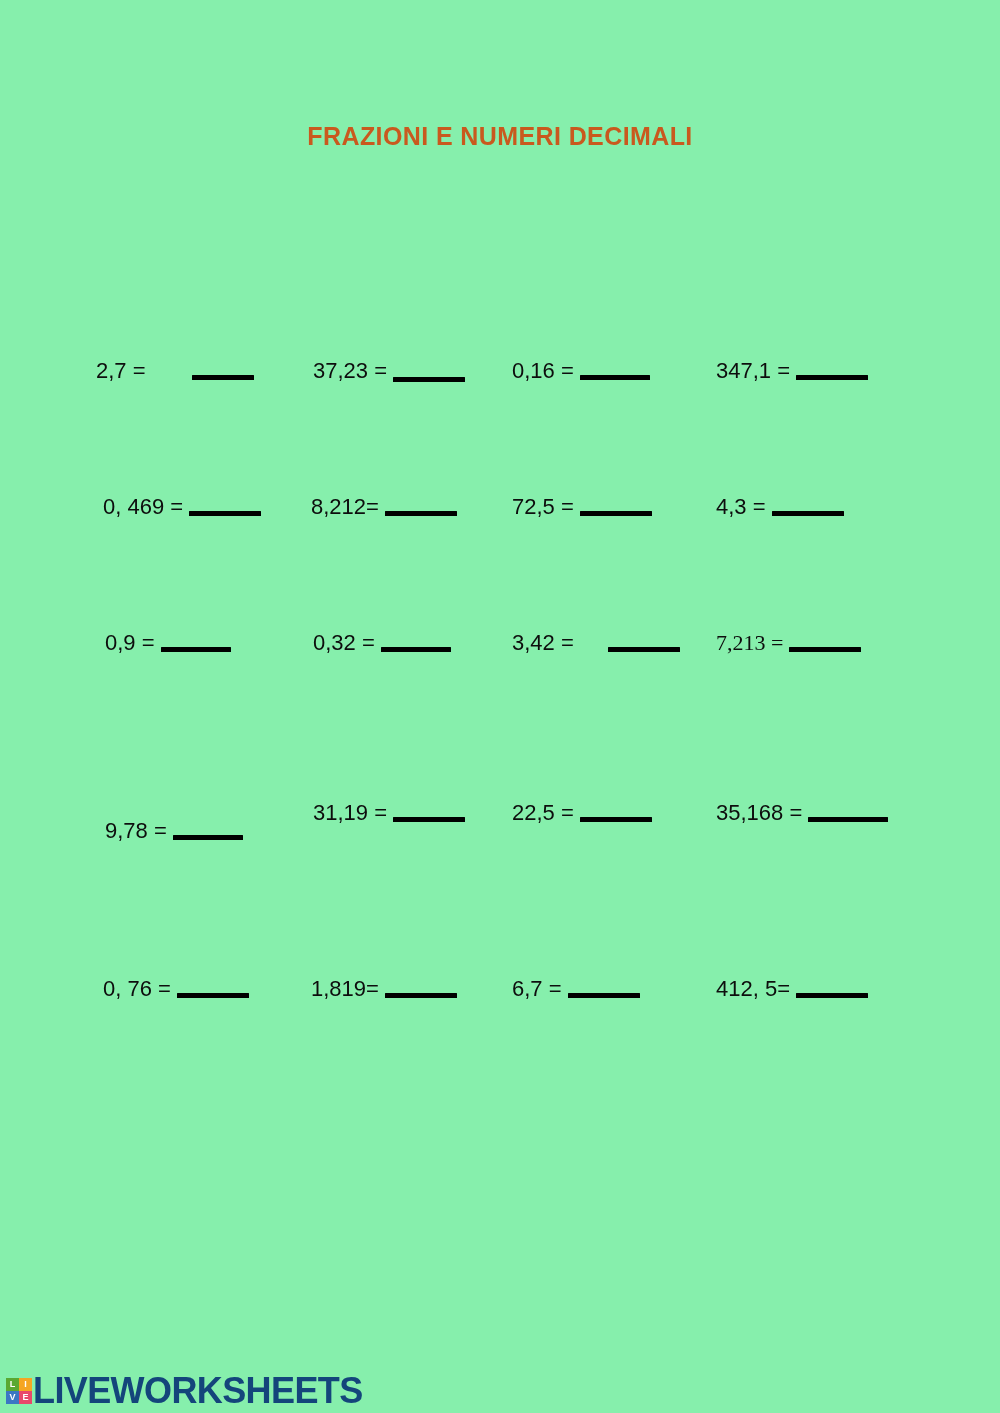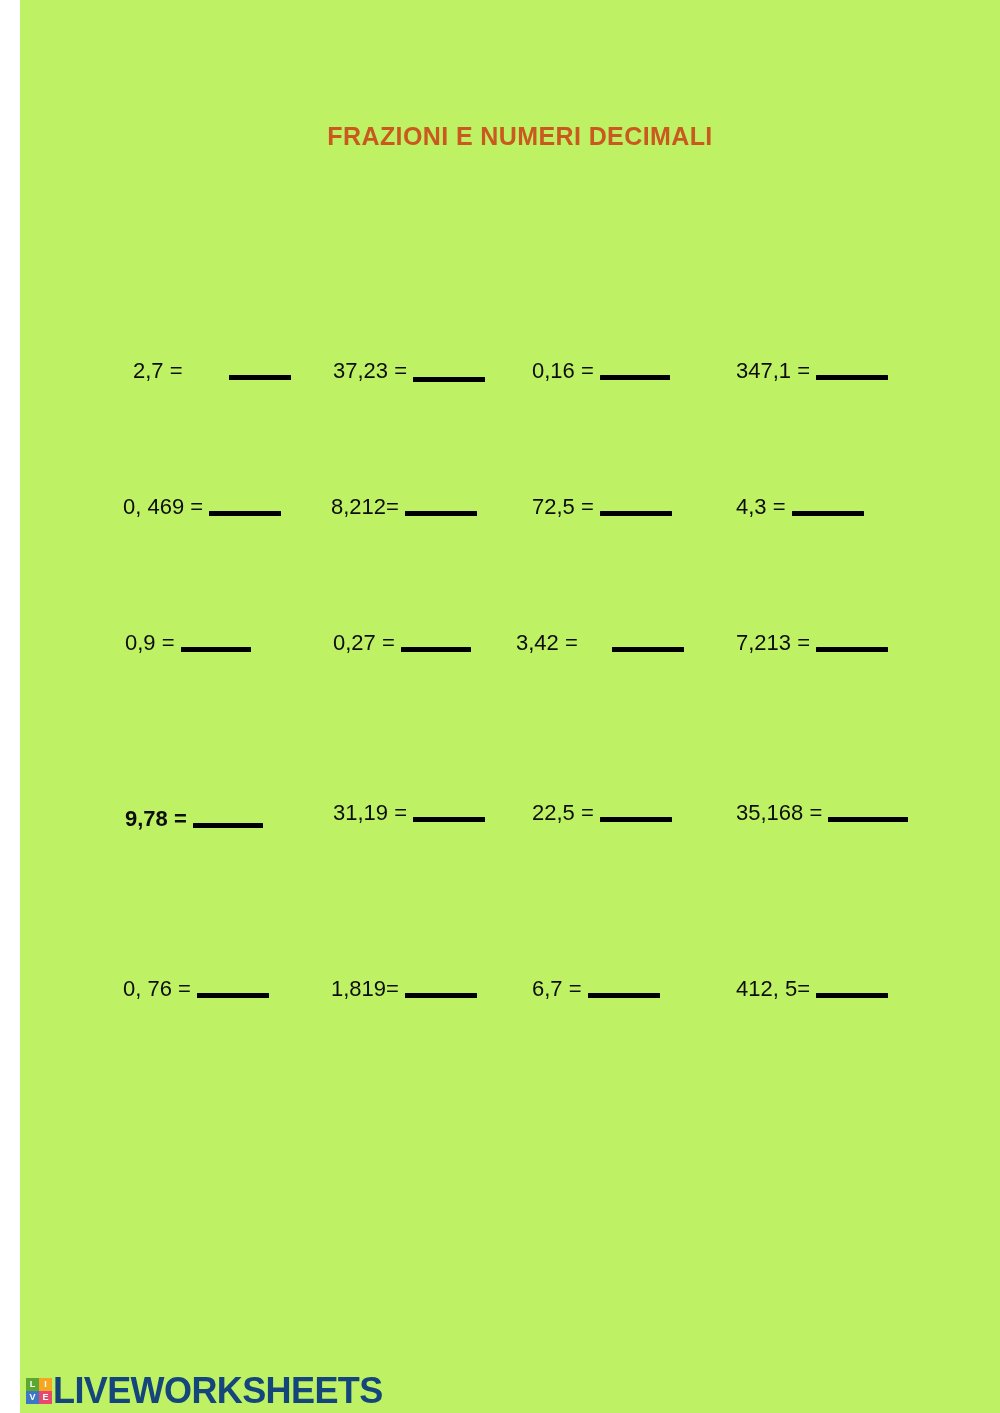--- a/index.html
+++ b/index.html
@@ -12,22 +12,21 @@
     height: 1413px;
     position: relative;
     font-family: "Liberation Sans", sans-serif;
     color: #000000;
     overflow: hidden;
   }
 
   .sheet {
     position: absolute;
     inset: 0;
-    background: #bef264;
-    margin-left: 20px;
+    background: #86efac;
   }
 
   
   .title {
     position: absolute;
     top: 122px;
     left: 0;
     width: 1000px;
     text-align: center;
     font-size: 25px;
@@ -120,39 +119,39 @@
 </head>
 <body>
 
 <div class="sheet">
 
   <div class="title">FRAZIONI E NUMERI DECIMALI</div>
 
 
   <div class="exercise-grid">
       <div class="exercise-row">
-        <div class="exercise-item" style="left: 113px; top: 0px; gap: 40px;"><span class="exercise-label">2,7 =</span><span class="answer-line" style="width: 62px;"></span></div>
+        <div class="exercise-item" style="left: 96px; top: 0px; gap: 40px;"><span class="exercise-label">2,7 =</span><span class="answer-line" style="width: 62px;"></span></div>
         <div class="exercise-item" style="left: 313px; top: 0px; align-items: flex-end;"><span class="exercise-label">37,23 =</span><span class="answer-line" style="width: 72px;"></span></div>
         <div class="exercise-item" style="left: 512px; top: 0px;"><span class="exercise-label">0,16 =</span><span class="answer-line" style="width: 70px;"></span></div>
         <div class="exercise-item" style="left: 716px; top: 0px;"><span class="exercise-label">347,1 =</span><span class="answer-line" style="width: 72px;"></span></div>
       </div>
       <div class="exercise-row">
         <div class="exercise-item" style="left: 103px; top: 136px;"><span class="exercise-label">0, 469 =</span><span class="answer-line" style="width: 72px;"></span></div>
         <div class="exercise-item" style="left: 311px; top: 136px;"><span class="exercise-label">8,212=</span><span class="answer-line" style="width: 72px;"></span></div>
         <div class="exercise-item" style="left: 512px; top: 136px;"><span class="exercise-label">72,5 =</span><span class="answer-line" style="width: 72px;"></span></div>
         <div class="exercise-item" style="left: 716px; top: 136px;"><span class="exercise-label">4,3 =</span><span class="answer-line" style="width: 72px;"></span></div>
       </div>
       <div class="exercise-row">
         <div class="exercise-item" style="left: 105px; top: 272px;"><span class="exercise-label">0,9 =</span><span class="answer-line" style="width: 70px;"></span></div>
-        <div class="exercise-item" style="left: 313px; top: 272px;"><span class="exercise-label">0,27 =</span><span class="answer-line" style="width: 70px;"></span></div>
-        <div class="exercise-item" style="left: 496px; top: 272px; gap: 28px;"><span class="exercise-label">3,42 =</span><span class="answer-line" style="width: 72px;"></span></div>
-        <div class="exercise-item" style="left: 716px; top: 272px;"><span class="exercise-label">7,213 =</span><span class="answer-line" style="width: 72px;"></span></div>
+        <div class="exercise-item" style="left: 313px; top: 272px;"><span class="exercise-label">0,32 =</span><span class="answer-line" style="width: 70px;"></span></div>
+        <div class="exercise-item" style="left: 512px; top: 272px; gap: 28px;"><span class="exercise-label">3,42 =</span><span class="answer-line" style="width: 72px;"></span></div>
+        <div class="exercise-item" style="left: 716px; top: 272px; font-family: Liberation Serif, serif;"><span class="exercise-label">7,213 =</span><span class="answer-line" style="width: 72px;"></span></div>
       </div>
       <div class="exercise-row">
-        <div class="exercise-item" style="left: 105px; top: 448px; font-weight: bold;"><span class="exercise-label">9,78 =</span><span class="answer-line" style="width: 70px;"></span></div>
+        <div class="exercise-item" style="left: 105px; top: 460px;"><span class="exercise-label">9,78 =</span><span class="answer-line" style="width: 70px;"></span></div>
         <div class="exercise-item" style="left: 313px; top: 442px;"><span class="exercise-label">31,19 =</span><span class="answer-line" style="width: 72px;"></span></div>
         <div class="exercise-item" style="left: 512px; top: 442px;"><span class="exercise-label">22,5 =</span><span class="answer-line" style="width: 72px;"></span></div>
         <div class="exercise-item" style="left: 716px; top: 442px;"><span class="exercise-label">35,168 =</span><span class="answer-line" style="width: 80px;"></span></div>
       </div>
       <div class="exercise-row">
         <div class="exercise-item" style="left: 103px; top: 618px;"><span class="exercise-label">0, 76 =</span><span class="answer-line" style="width: 72px;"></span></div>
         <div class="exercise-item" style="left: 311px; top: 618px;"><span class="exercise-label">1,819=</span><span class="answer-line" style="width: 72px;"></span></div>
         <div class="exercise-item" style="left: 512px; top: 618px;"><span class="exercise-label">6,7 =</span><span class="answer-line" style="width: 72px;"></span></div>
         <div class="exercise-item" style="left: 716px; top: 618px;"><span class="exercise-label">412, 5=</span><span class="answer-line" style="width: 72px;"></span></div>
       </div>

